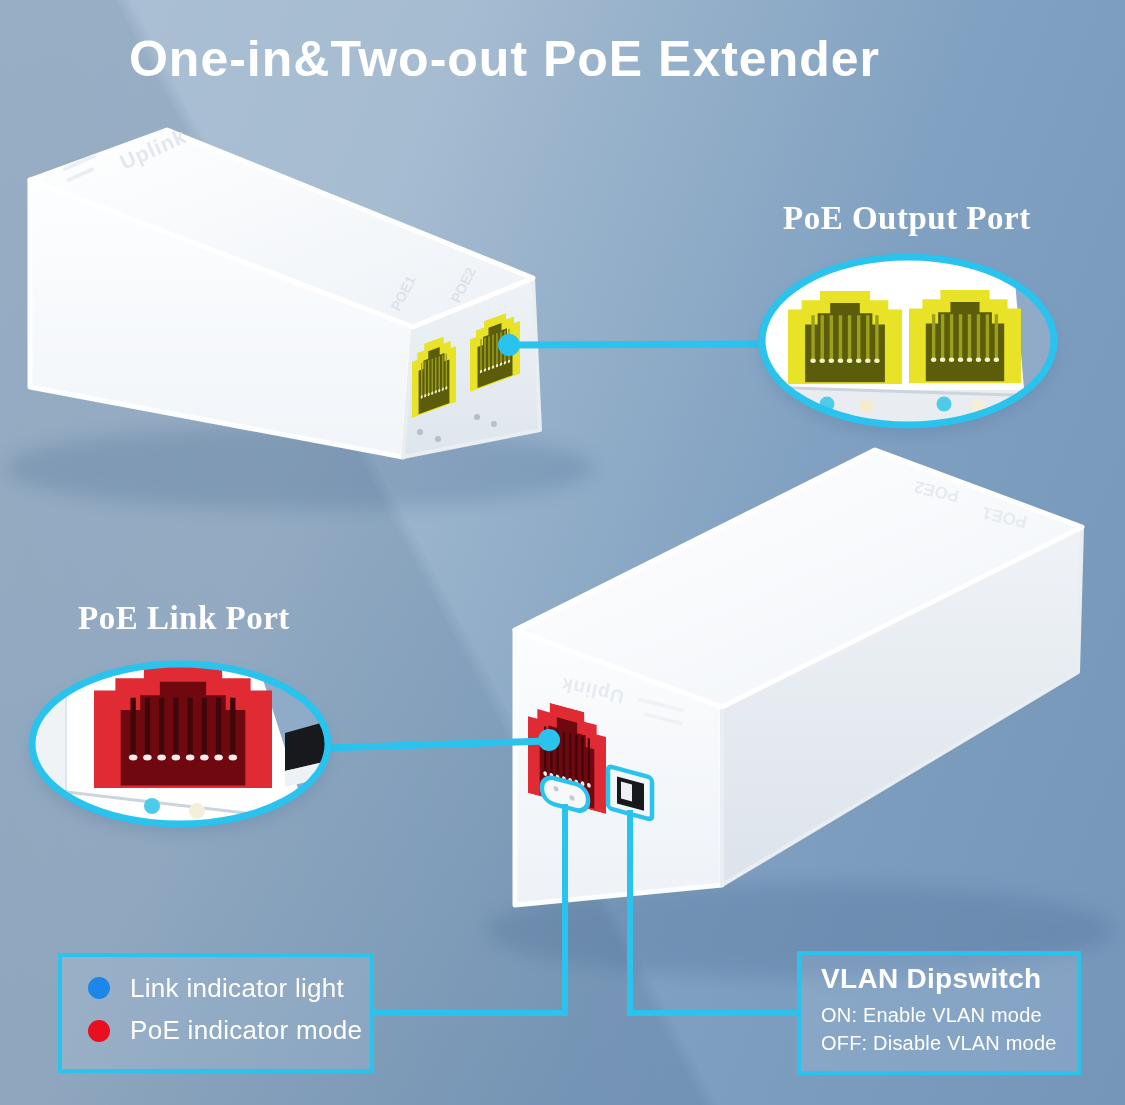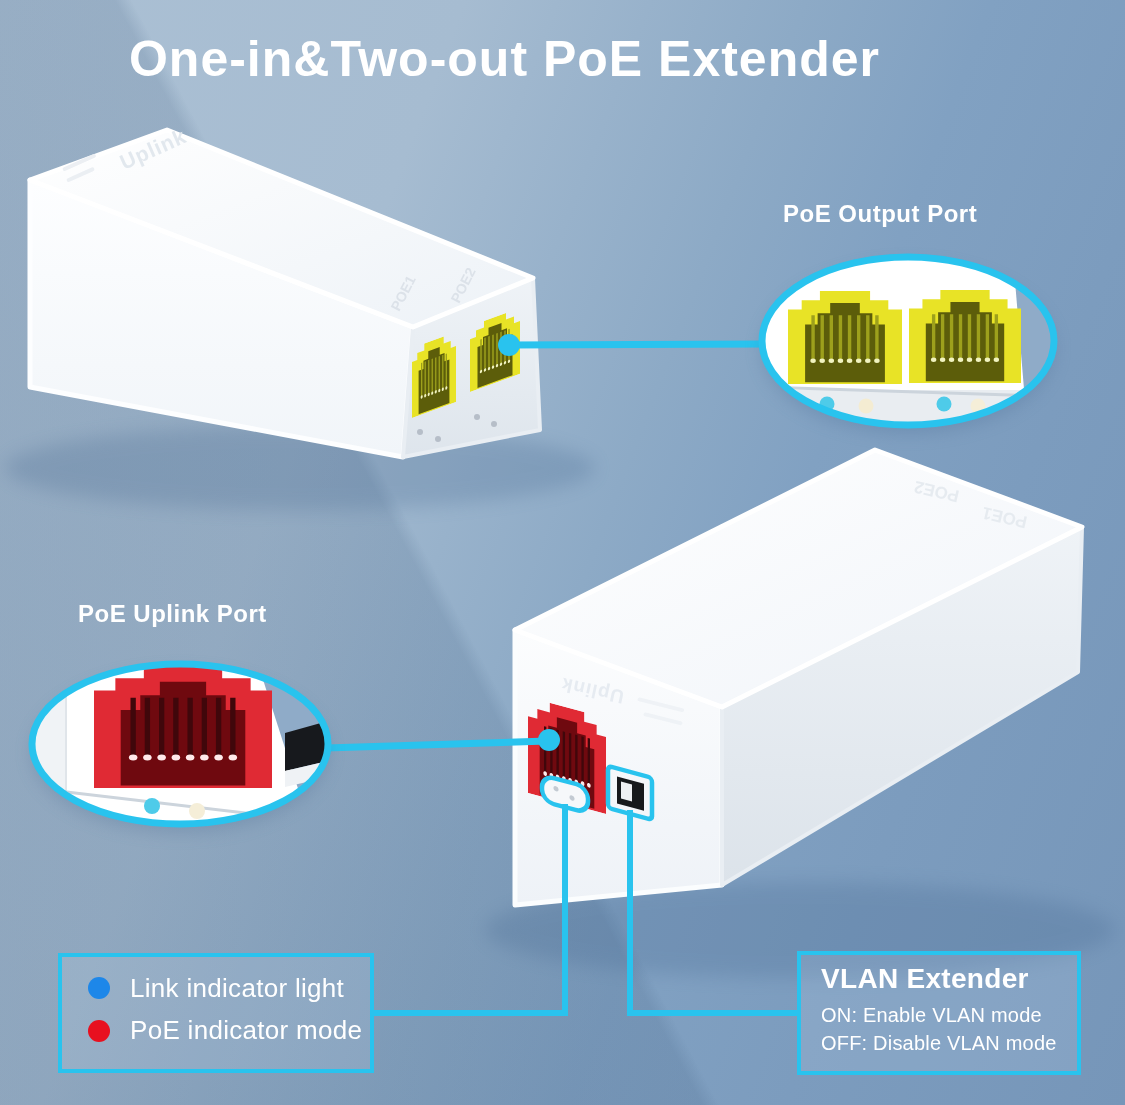--- a/index.html
+++ b/index.html
@@ -14,21 +14,21 @@
     content:"";position:absolute;inset:0;
     background:linear-gradient(242deg, rgba(56,86,120,0) 58%, rgba(56,86,120,.16) 59%, rgba(56,86,120,.22) 100%);
     pointer-events:none;
   }
   .scene{position:absolute;left:0;top:0;}
   .page-title{
     position:absolute;left:0;top:30px;width:1009px;text-align:center;
     color:#ffffff;font-size:50px;font-weight:700;letter-spacing:1px;
   }
   .callout-label{
-    position:absolute;color:#ffffff;font-size:24px;font-weight:700;letter-spacing:.5px;
+    position:absolute;color:#ffffff;font-size:33px;font-weight:700;letter-spacing:.5px;font-family:Liberation Serif, serif;
   }
   .label-output{left:783px;top:200px;}
   .label-input{left:78px;top:600px;}
   .info-box{
     position:absolute;border:4px solid #29c3ee;box-sizing:border-box;
     background:rgba(205,228,246,0.15);color:#ffffff;
   }
   .legend-box{left:58px;top:953px;width:316px;height:120px;
     display:flex;flex-direction:column;justify-content:space-around;padding:10px 0 17px 26px;}
   .legend-row{display:flex;align-items:center;gap:20px;}
@@ -216,32 +216,32 @@
         <circle cx="197" cy="811" r="8" fill="#f5eed8"></circle>
       </g>
       <ellipse cx="180" cy="744" rx="148" ry="80" fill="none" stroke="#29c3ee" stroke-width="7"></ellipse>
     </g>
   </svg>
 
   <div class="page-title">One-in&amp;Two-out PoE Extender</div>
 
   <div class="callout-label label-output">PoE Output Port</div>
 
-  <div class="callout-label label-input">PoE Uplink Port</div>
+  <div class="callout-label label-input">PoE Link Port</div>
 
   <div class="info-box legend-box">
     <div class="legend-row">
       <span class="legend-dot dot-link"></span>
       <span class="legend-text">Link indicator light</span>
     </div>
     <div class="legend-row">
       <span class="legend-dot dot-poe"></span>
       <span class="legend-text">PoE indicator mode</span>
     </div>
   </div>
 
   <div class="info-box vlan-box">
-    <div class="vlan-heading">VLAN Extender</div>
+    <div class="vlan-heading">VLAN Dipswitch</div>
     <div class="vlan-line">ON: Enable VLAN mode</div>
     <div class="vlan-line">OFF: Disable VLAN mode</div>
   </div>
 
 </div>
 
 </body></html>

